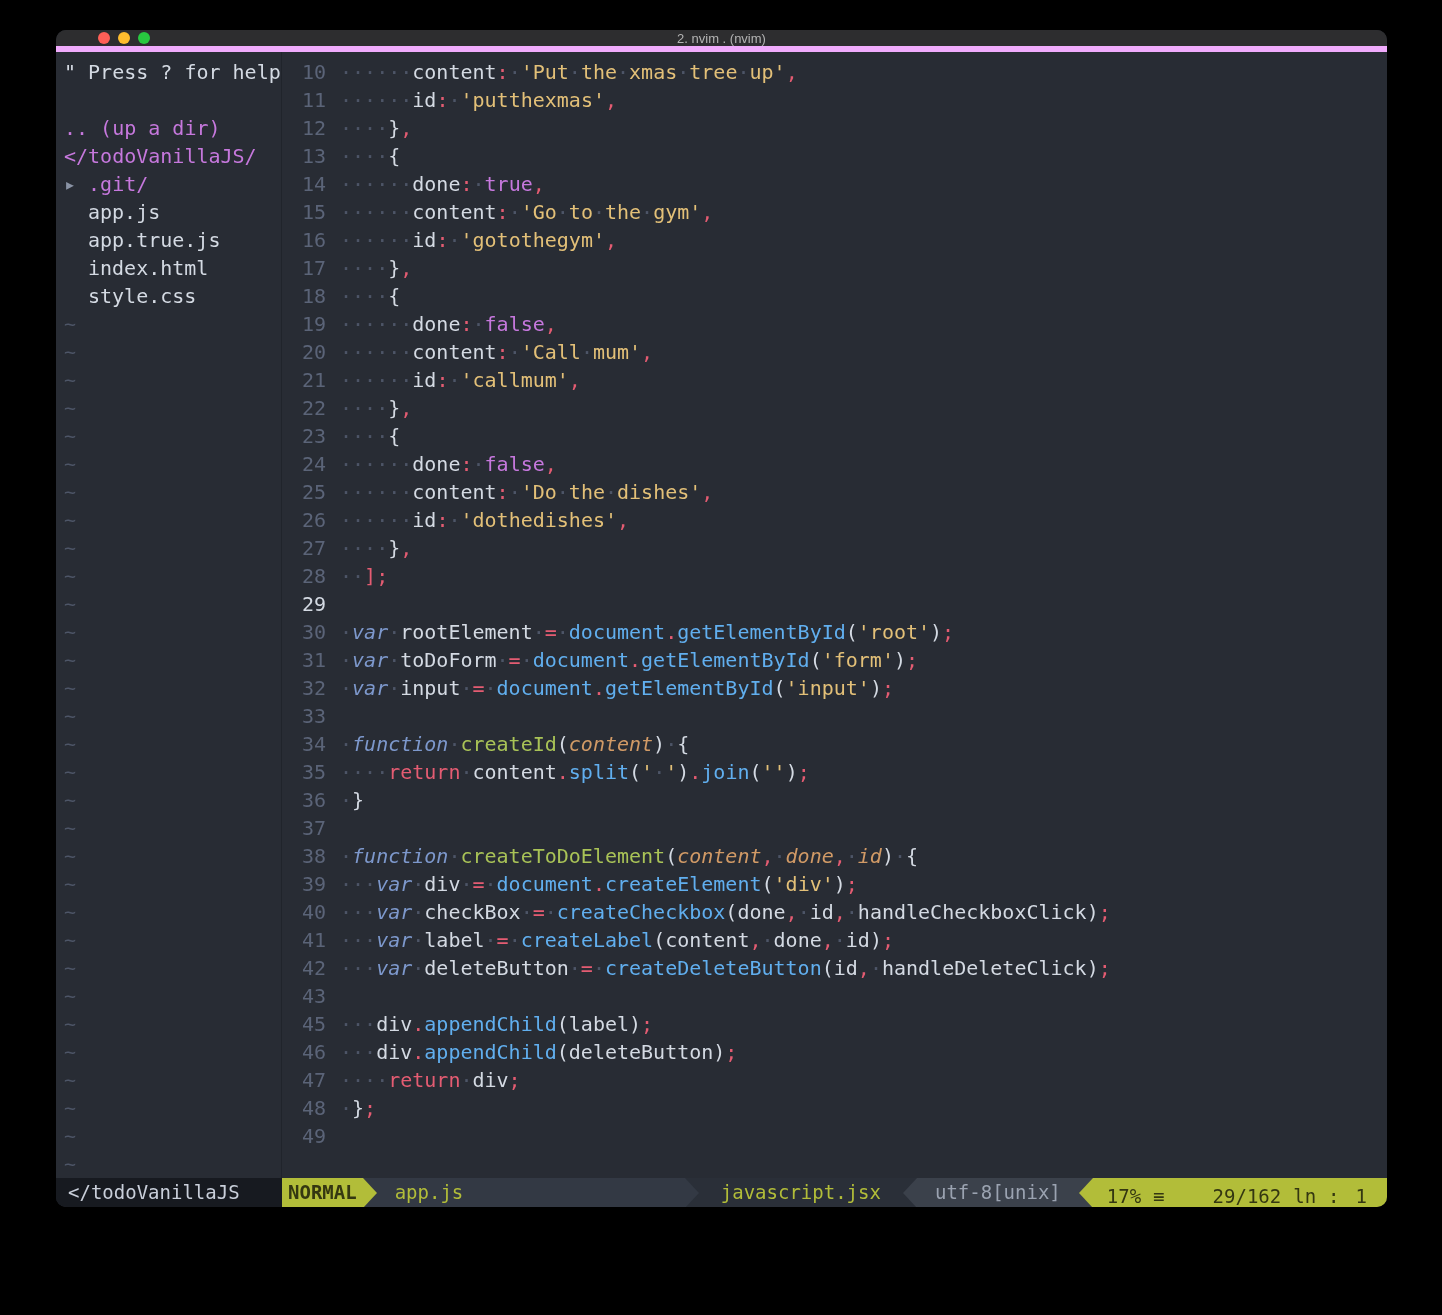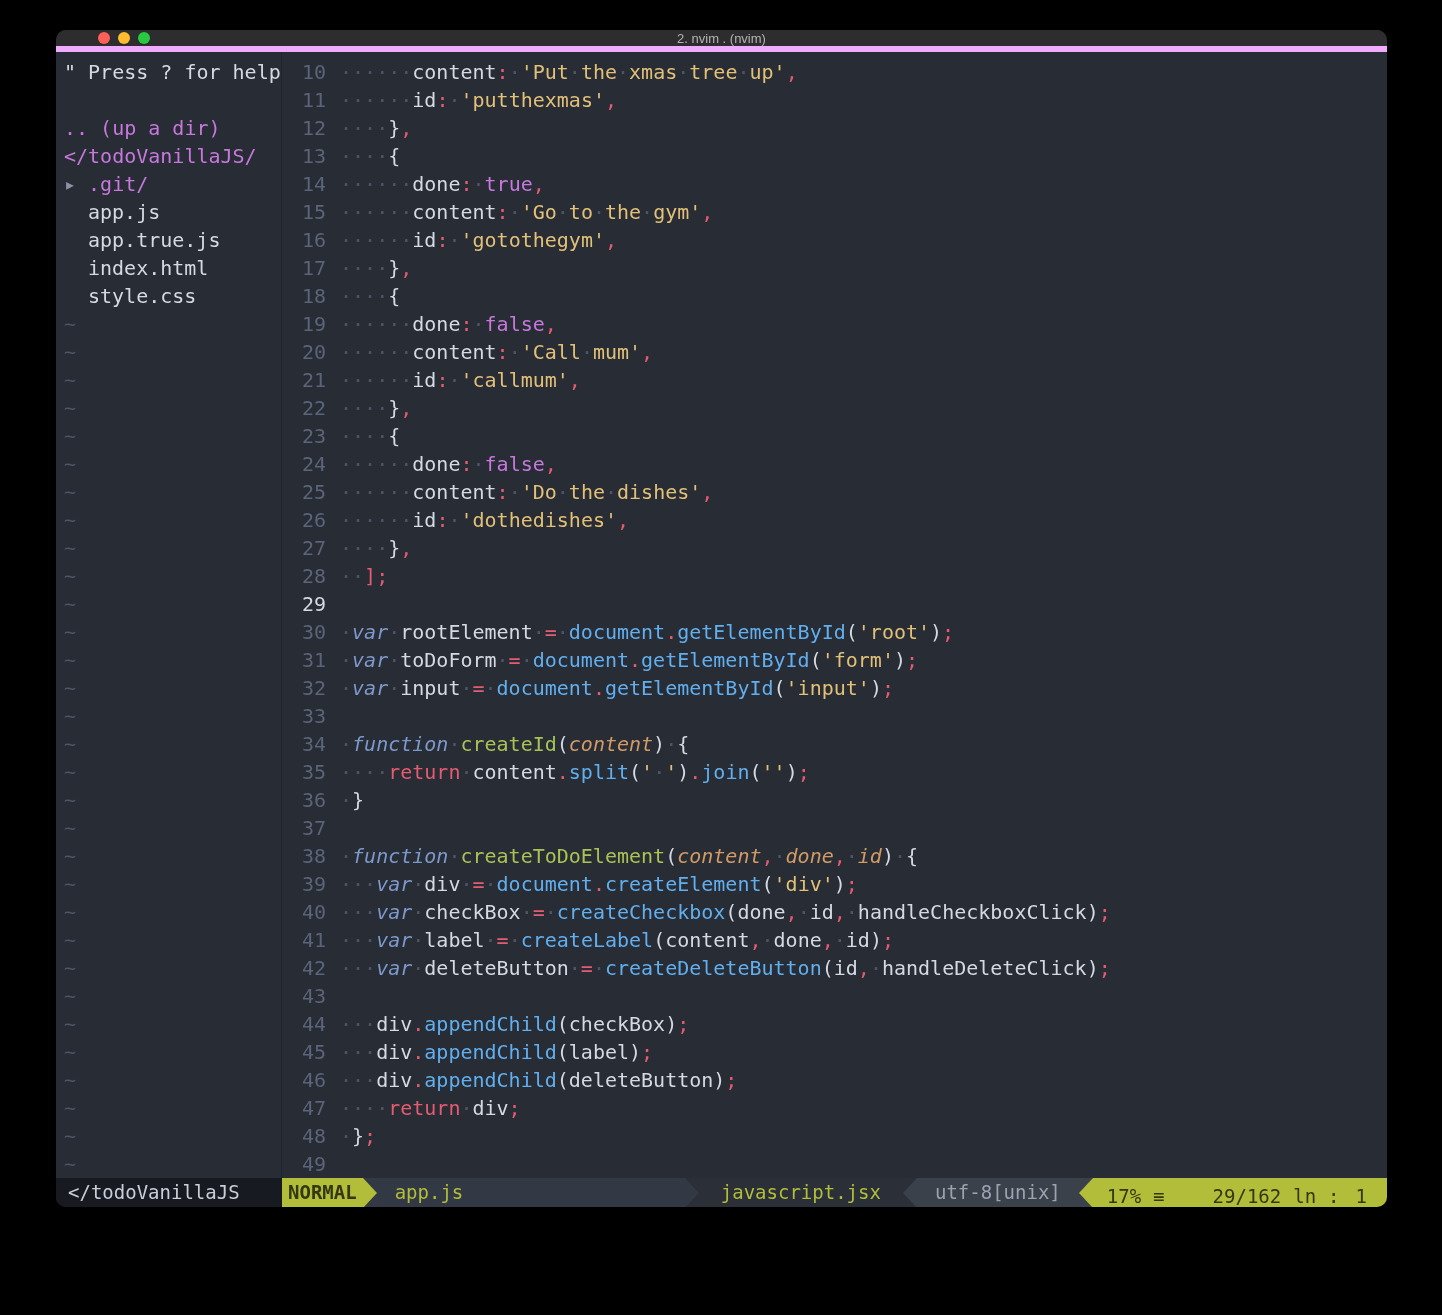--- a/index.html
+++ b/index.html
@@ -154,21 +154,20 @@
           <div class="row"><span class="num">34</span><span class="tk-w"><span class="sp">·</span></span><span class="tk-k">function</span><span class="tk-w"><span class="sp">·</span></span><span class="tk-f">createId</span><span class="tk-b">(</span><span class="tk-o">content</span><span class="tk-b">)</span><span class="tk-w"><span class="sp">·</span></span><span class="tk-b">{</span></div>
           <div class="row"><span class="num">35</span><span class="tk-w"><span class="sp">·</span><span class="sp">·</span><span class="sp">·</span><span class="sp">·</span></span><span class="tk-r">return</span><span class="tk-w"><span class="sp">·</span></span><span class="tk-i">content</span><span class="tk-p">.</span><span class="tk-c">split</span><span class="tk-b">(</span><span class="tk-s">'<span class="sp">·</span>'</span><span class="tk-b">)</span><span class="tk-p">.</span><span class="tk-c">join</span><span class="tk-b">(</span><span class="tk-s">''</span><span class="tk-b">)</span><span class="tk-p">;</span></div>
           <div class="row"><span class="num">36</span><span class="tk-w"><span class="sp">·</span></span><span class="tk-b">}</span></div>
           <div class="row"><span class="num">37</span></div>
           <div class="row"><span class="num">38</span><span class="tk-w"><span class="sp">·</span></span><span class="tk-k">function</span><span class="tk-w"><span class="sp">·</span></span><span class="tk-f">createToDoElement</span><span class="tk-b">(</span><span class="tk-o">content</span><span class="tk-p">,</span><span class="tk-w"><span class="sp">·</span></span><span class="tk-o">done</span><span class="tk-p">,</span><span class="tk-w"><span class="sp">·</span></span><span class="tk-o">id</span><span class="tk-b">)</span><span class="tk-w"><span class="sp">·</span></span><span class="tk-b">{</span></div>
           <div class="row"><span class="num">39</span><span class="tk-w"><span class="sp">·</span><span class="sp">·</span><span class="sp">·</span></span><span class="tk-k">var</span><span class="tk-w"><span class="sp">·</span></span><span class="tk-i">div</span><span class="tk-w"><span class="sp">·</span></span><span class="tk-p">=</span><span class="tk-w"><span class="sp">·</span></span><span class="tk-c">document</span><span class="tk-p">.</span><span class="tk-c">createElement</span><span class="tk-b">(</span><span class="tk-s">'div'</span><span class="tk-b">)</span><span class="tk-p">;</span></div>
           <div class="row"><span class="num">40</span><span class="tk-w"><span class="sp">·</span><span class="sp">·</span><span class="sp">·</span></span><span class="tk-k">var</span><span class="tk-w"><span class="sp">·</span></span><span class="tk-i">checkBox</span><span class="tk-w"><span class="sp">·</span></span><span class="tk-p">=</span><span class="tk-w"><span class="sp">·</span></span><span class="tk-c">createCheckbox</span><span class="tk-b">(</span><span class="tk-i">done</span><span class="tk-p">,</span><span class="tk-w"><span class="sp">·</span></span><span class="tk-i">id</span><span class="tk-p">,</span><span class="tk-w"><span class="sp">·</span></span><span class="tk-i">handleCheckboxClick</span><span class="tk-b">)</span><span class="tk-p">;</span></div>
           <div class="row"><span class="num">41</span><span class="tk-w"><span class="sp">·</span><span class="sp">·</span><span class="sp">·</span></span><span class="tk-k">var</span><span class="tk-w"><span class="sp">·</span></span><span class="tk-i">label</span><span class="tk-w"><span class="sp">·</span></span><span class="tk-p">=</span><span class="tk-w"><span class="sp">·</span></span><span class="tk-c">createLabel</span><span class="tk-b">(</span><span class="tk-i">content</span><span class="tk-p">,</span><span class="tk-w"><span class="sp">·</span></span><span class="tk-i">done</span><span class="tk-p">,</span><span class="tk-w"><span class="sp">·</span></span><span class="tk-i">id</span><span class="tk-b">)</span><span class="tk-p">;</span></div>
           <div class="row"><span class="num">42</span><span class="tk-w"><span class="sp">·</span><span class="sp">·</span><span class="sp">·</span></span><span class="tk-k">var</span><span class="tk-w"><span class="sp">·</span></span><span class="tk-i">deleteButton</span><span class="tk-w"><span class="sp">·</span></span><span class="tk-p">=</span><span class="tk-w"><span class="sp">·</span></span><span class="tk-c">createDeleteButton</span><span class="tk-b">(</span><span class="tk-i">id</span><span class="tk-p">,</span><span class="tk-w"><span class="sp">·</span></span><span class="tk-i">handleDeleteClick</span><span class="tk-b">)</span><span class="tk-p">;</span></div>
           <div class="row"><span class="num">43</span></div>
-          <div class="row"><span class="num">44</span><span class="tk-w"><span class="sp">·</span><span class="sp">·</span><span class="sp">·</span></span><span class="tk-i">div</span><span class="tk-p">.</span><span class="tk-c">appendChild</span><span class="tk-b">(</span><span class="tk-i">checkBox</span><span class="tk-b">)</span><span class="tk-p">;</span></div>
           <div class="row"><span class="num">45</span><span class="tk-w"><span class="sp">·</span><span class="sp">·</span><span class="sp">·</span></span><span class="tk-i">div</span><span class="tk-p">.</span><span class="tk-c">appendChild</span><span class="tk-b">(</span><span class="tk-i">label</span><span class="tk-b">)</span><span class="tk-p">;</span></div>
           <div class="row"><span class="num">46</span><span class="tk-w"><span class="sp">·</span><span class="sp">·</span><span class="sp">·</span></span><span class="tk-i">div</span><span class="tk-p">.</span><span class="tk-c">appendChild</span><span class="tk-b">(</span><span class="tk-i">deleteButton</span><span class="tk-b">)</span><span class="tk-p">;</span></div>
           <div class="row"><span class="num">47</span><span class="tk-w"><span class="sp">·</span><span class="sp">·</span><span class="sp">·</span><span class="sp">·</span></span><span class="tk-r">return</span><span class="tk-w"><span class="sp">·</span></span><span class="tk-i">div</span><span class="tk-p">;</span></div>
           <div class="row"><span class="num">48</span><span class="tk-w"><span class="sp">·</span></span><span class="tk-b">}</span><span class="tk-p">;</span></div>
           <div class="row"><span class="num">49</span></div>
         </div>
     </div>
 
   </div>
 

